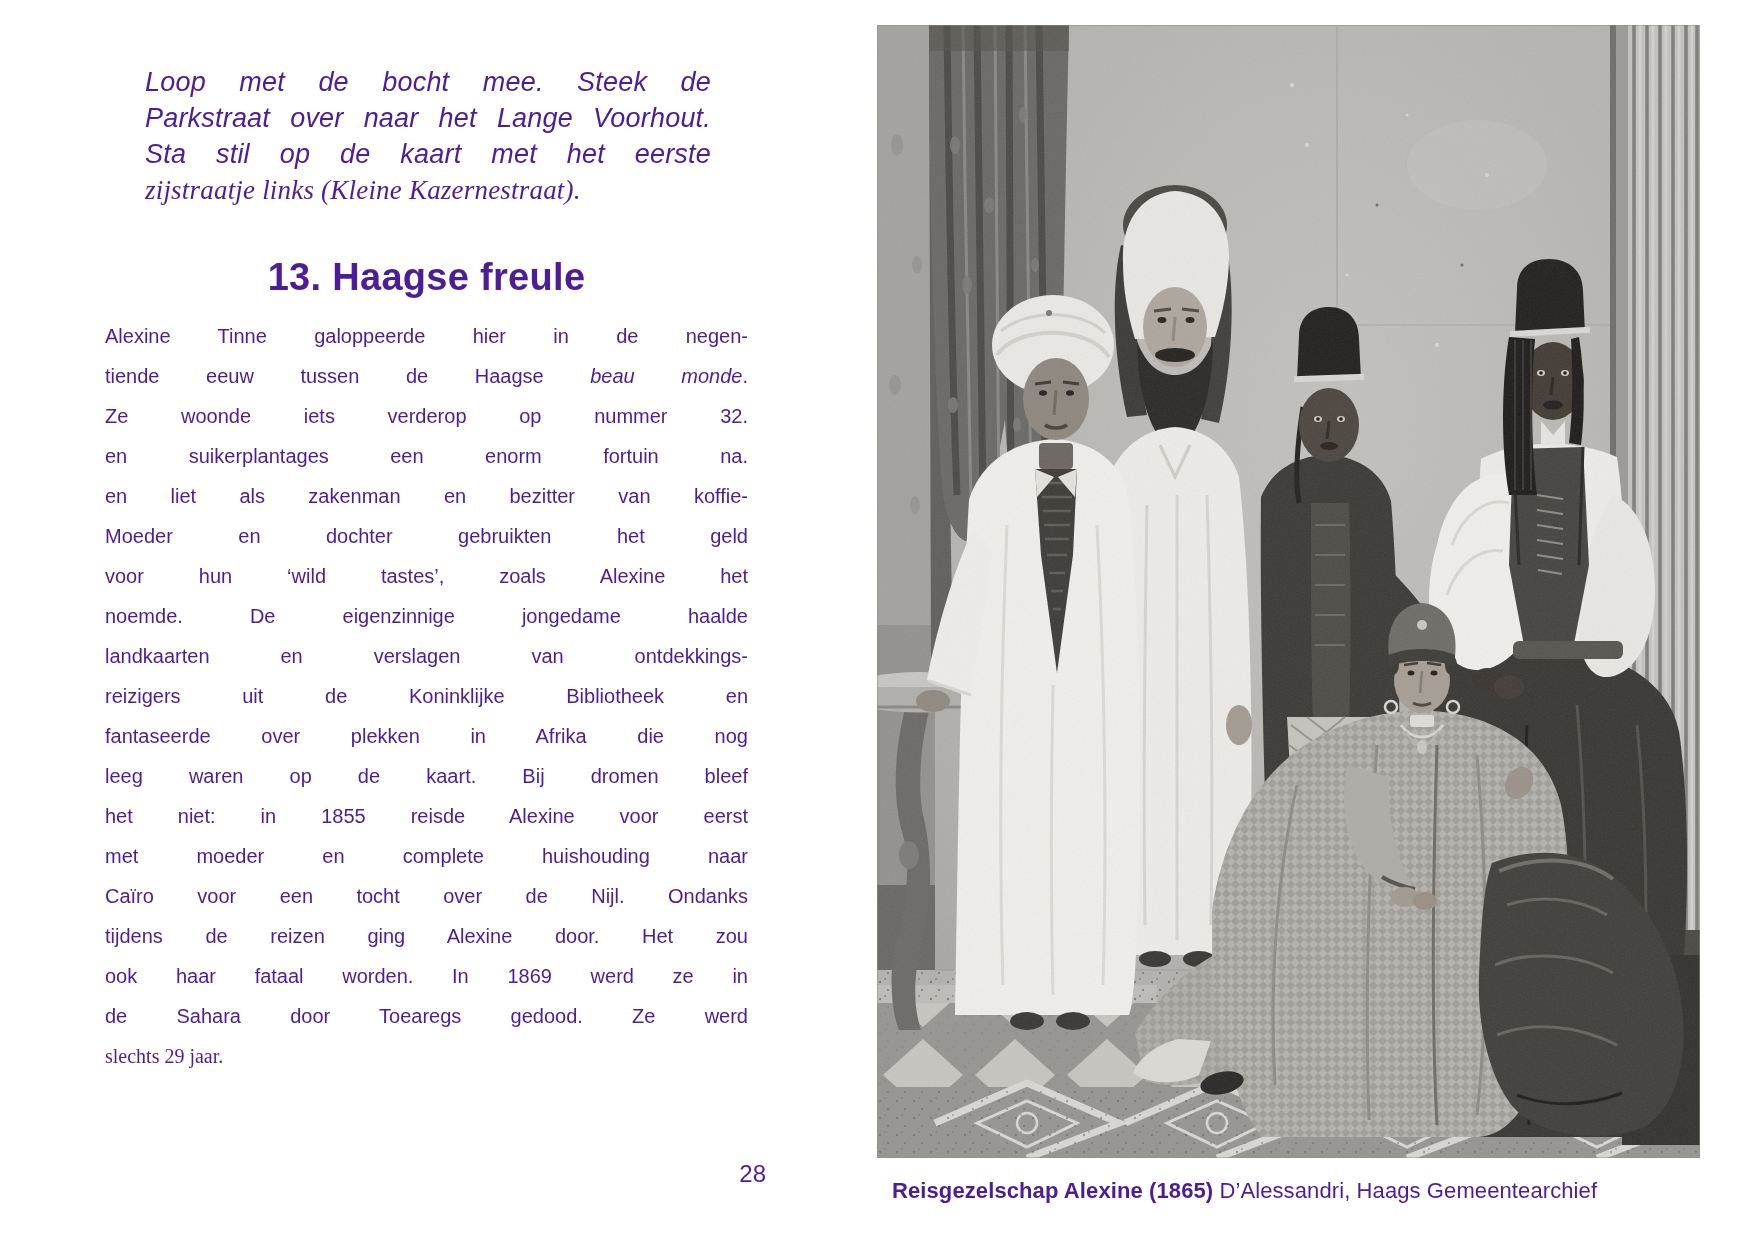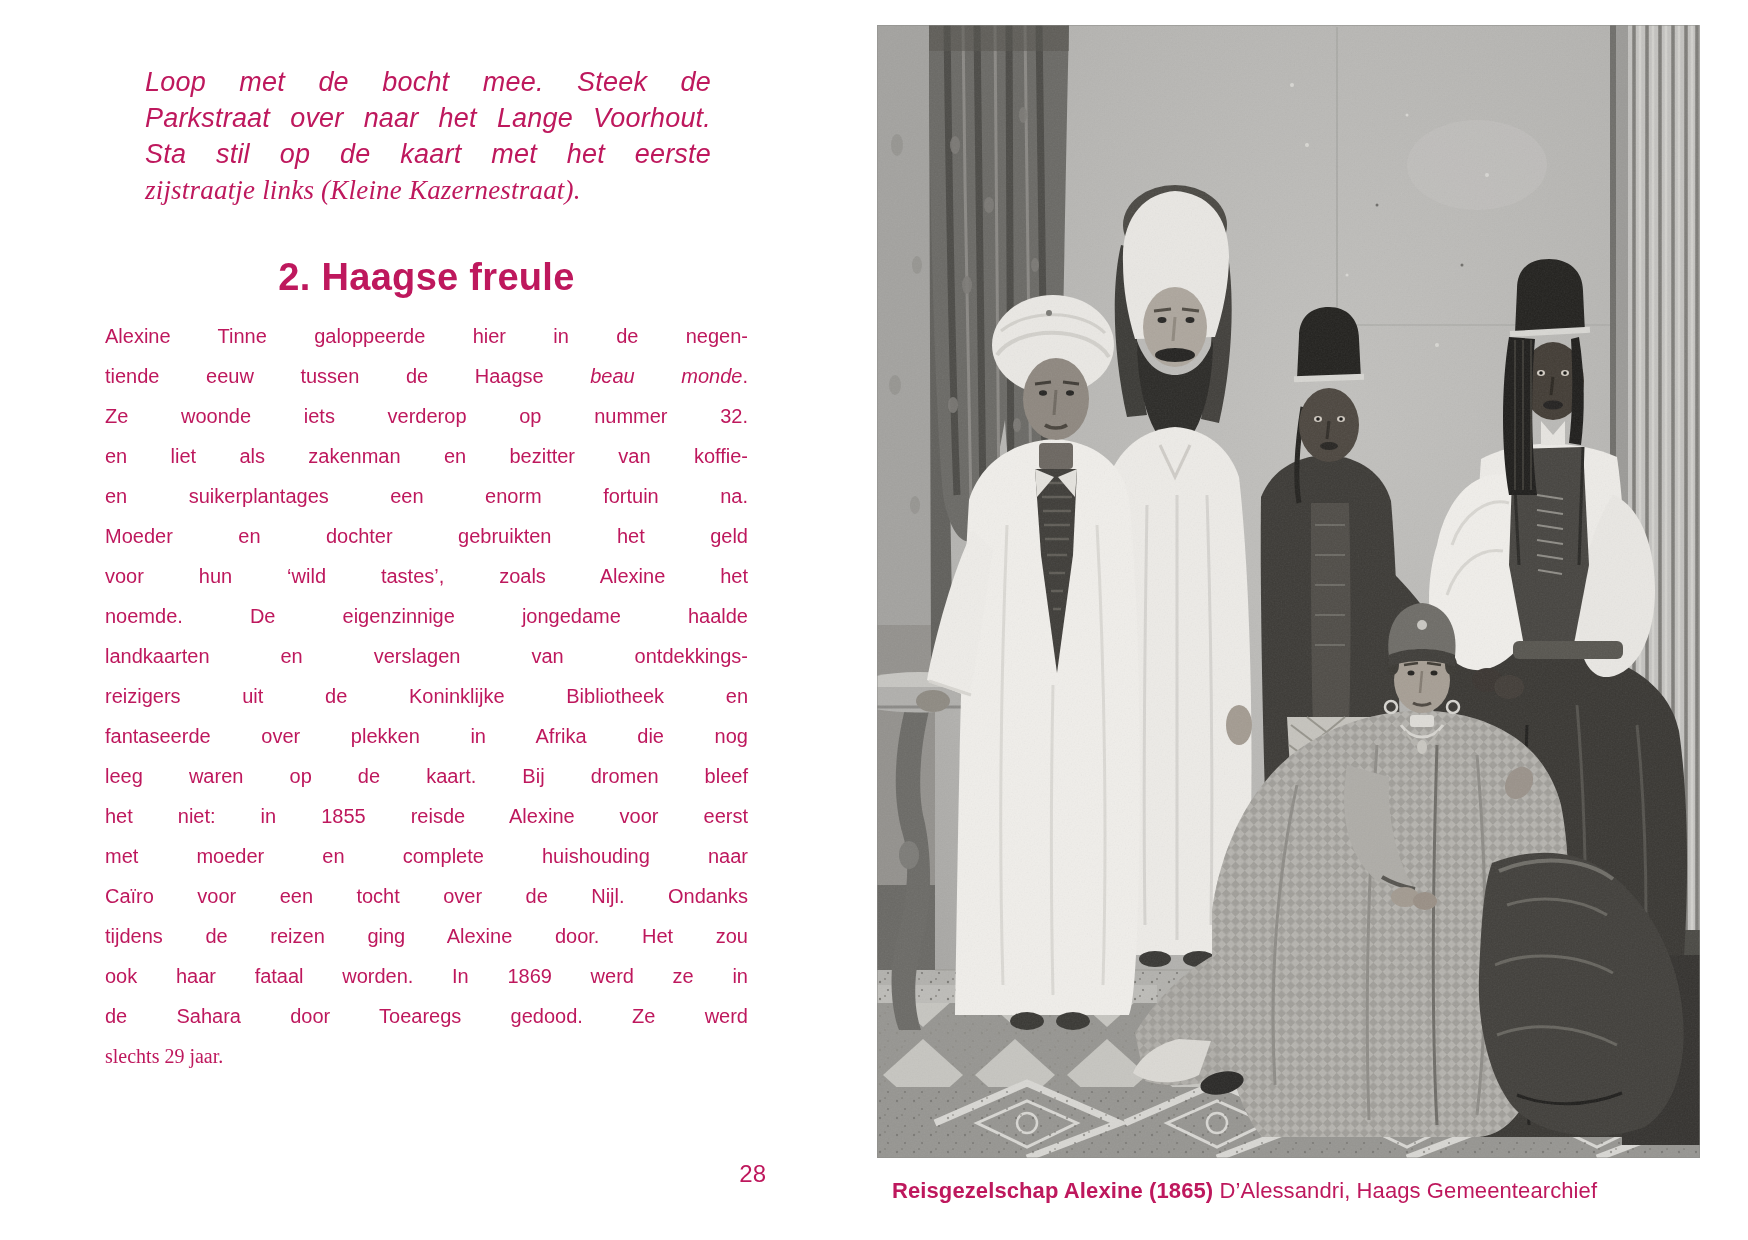--- a/index.html
+++ b/index.html
@@ -1,21 +1,21 @@
 <!DOCTYPE html>
 <html><head>
 <meta charset="utf-8">
 <style>
   html,body{margin:0;padding:0;background:#ffffff;}
   .page{
     position:relative;
     width:1748px;height:1240px;
     background:#ffffff;
     font-family:"Liberation Sans", sans-serif;
-    color:#be185d;
+    color:#4c1d95;
     overflow:hidden;
   }
   .intro{
     position:absolute;left:145px;top:64px;width:566px;
     font-size:27px;line-height:36px;font-style:italic;
     letter-spacing:.2px;
   }
   .heading{
     position:absolute;left:105px;top:256px;width:643px;
     text-align:center;font-size:38px;font-weight:bold;
@@ -48,28 +48,28 @@
 
 <div class="page">
 
   <div class="intro">
       <div class="line">Loop met de bocht mee. Steek de</div>
       <div class="line">Parkstraat over naar het Lange Voorhout.</div>
       <div class="line">Sta stil op de kaart met het eerste</div>
       <div class="line last">zijstraatje links (Kleine Kazernestraat).</div>
     </div>
 
-  <div class="heading">2. Haagse freule</div>
+  <div class="heading">13. Haagse freule</div>
 
   <div class="bodytext">
       <div class="line">Alexine Tinne galoppeerde hier in de negen-</div>
       <div class="line">tiende eeuw tussen de Haagse <i>beau monde</i>.</div>
       <div class="line">Ze woonde iets verderop op nummer 32.</div>
+      <div class="line">en suikerplantages een enorm fortuin na.</div>
       <div class="line">en liet als zakenman en bezitter van koffie-</div>
-      <div class="line">en suikerplantages een enorm fortuin na.</div>
       <div class="line">Moeder en dochter gebruikten het geld</div>
       <div class="line">voor hun ‘wild tastes’, zoals Alexine het</div>
       <div class="line">noemde. De eigenzinnige jongedame haalde</div>
       <div class="line">landkaarten en verslagen van ontdekkings-</div>
       <div class="line">reizigers uit de Koninklijke Bibliotheek en</div>
       <div class="line">fantaseerde over plekken in Afrika die nog</div>
       <div class="line">leeg waren op de kaart. Bij dromen bleef</div>
       <div class="line">het niet: in 1855 reisde Alexine voor eerst</div>
       <div class="line">met moeder en complete huishouding naar</div>
       <div class="line">Caïro voor een tocht over de Nijl. Ondanks</div>

